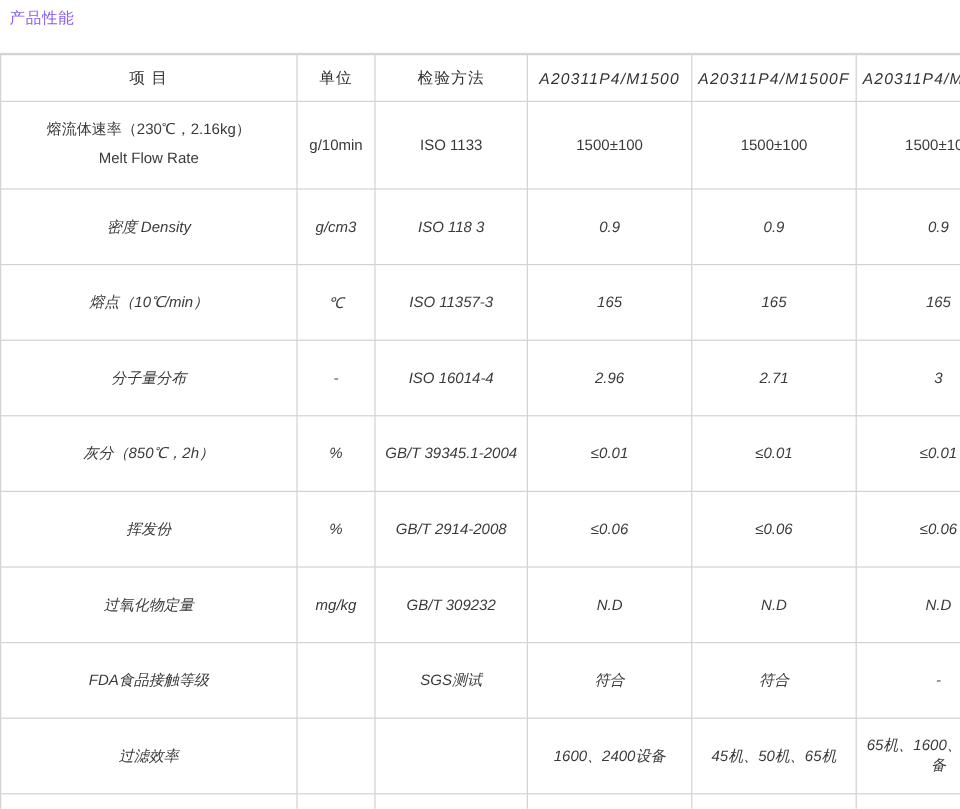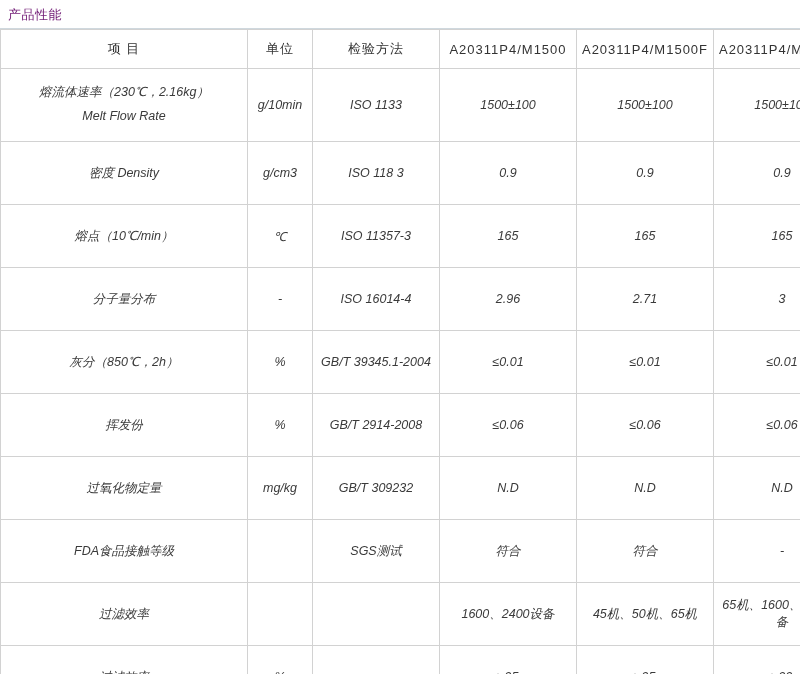--- a/index.html
+++ b/index.html
@@ -15,22 +15,22 @@
     overflow: hidden;
   }
   .page {
     width: 800px;
     height: 674px;
     position: relative;
     box-sizing: border-box;
   }
   .section-heading {
     font-size: 13px;
-    color: #701a75;
-    padding: 6px 8px 4px 8px;
+    color: #8b5cf6;
+    padding: 6px 8px 20px 8px;
     font-weight: normal;
     letter-spacing: 0.5px;
   }
   .heading-rule {
     height: 1px;
     background: #cfd8de;
     margin: 0 0 0 0;
     width: 800px;
   }
   table.spec {
@@ -50,22 +50,22 @@
   }
   table.spec thead td {
     height: 26px;
     font-size: 13px;
     color: #333;
     letter-spacing: 1px;
   }
   .col-item { width: 238px; margin-top: 12px; }
   .col-unit { width: 56px; margin-top: 22px; }
   .col-method { width: 118px; margin-top: 12px; }
-  .col-val { width: 128px; }
-  .row-tall td { height: 60px; font-style: italic; }
+  .col-val { width: 128px; font-style: italic; }
+  .row-tall td { height: 60px; }
   .row-std td { height: 50px; font-style: italic; }
   .twoline {
     line-height: 1.9;
   }
   .twoline span { display: block; }
 </style>
 </head>
 <body>
 
 <div class="page">

